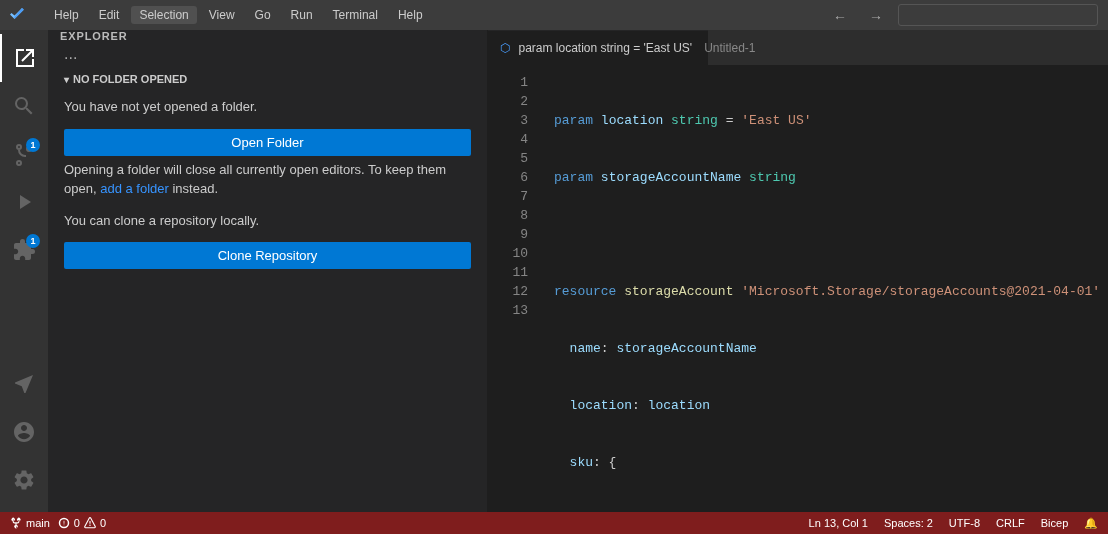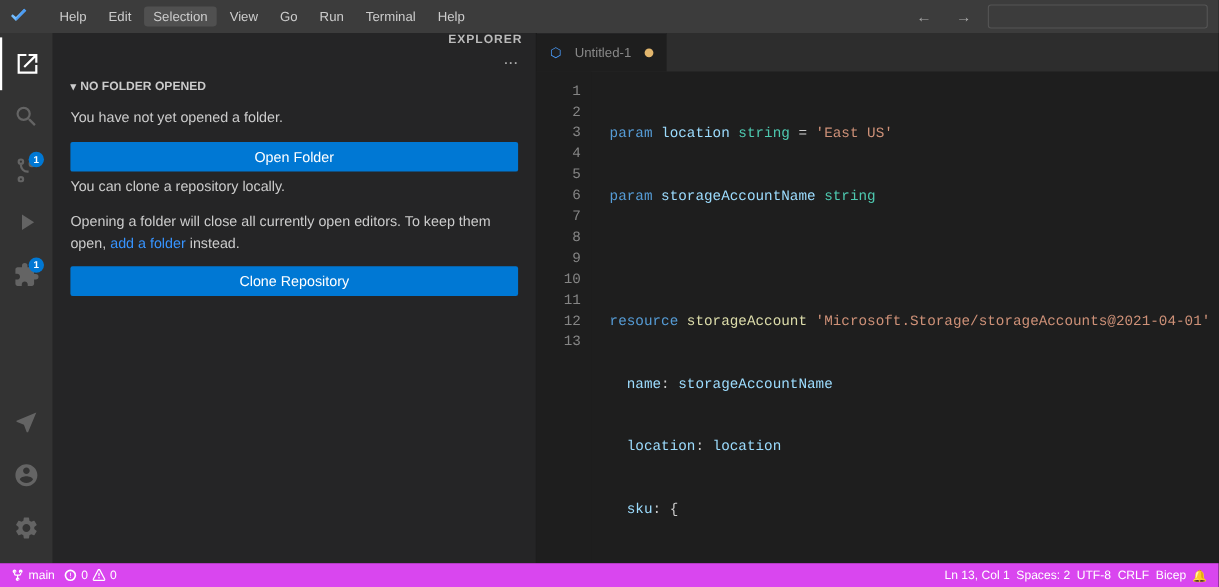--- a/index.html
+++ b/index.html
@@ -120,21 +120,21 @@
       width: 440px;
       background: #252526;
       display: flex;
       flex-direction: column;
       flex-shrink: 0;
       border-right: 1px solid #1e1e1e;
     }
     .sidebar-header {
       height: 35px;
       display: flex;
-      align-items: flex-end;
+      align-items: flex-start;
       justify-content: space-between;
       padding: 0 12px;
       flex-shrink: 0;
       flex-direction: column;
     }
     .sidebar-title {
       font-size: 11px;
       font-weight: 700;
       letter-spacing: 0.08em;
       color: #bbbbbb;
@@ -295,31 +295,31 @@
     .kw { color: #569cd6; }        
     .str { color: #ce9178; }       
     .var { color: #9cdcfe; }       
     .type { color: #4ec9b0; }      
     .prop { color: #9cdcfe; }       
     .resname { color: #dcdcaa; }
 
     
     .status-bar {
       height: 22px;
-      background: #d946ef;
+      background: #7f1d1d;
       display: flex;
       align-items: center;
       padding: 0 10px;
       font-size: 11px;
       color: white;
       flex-shrink: 0;
       gap: 12px;
     }
     .status-left { display: flex; align-items: center; gap: 8px; }
-    .status-right { margin-left: auto; display: flex; align-items: center; gap: 6px; padding-left: 22px; }
+    .status-right { margin-left: auto; display: flex; align-items: center; gap: 16px; padding-left: 22px; }
   </style>
 </head>
 <body>
 
 <div class="titlebar">
   <span style="display:flex;align-items:center;">
     <svg width="16" height="16" viewBox="0 0 16 16" fill="none">
       <path d="M12 1L4.5 8.5 1.5 6 0 7.5l4.5 4.5 9-9L12 1z" fill="#75beff"></path>
       <path d="M12 1l2 1.5-9 9-1-1L12 1z" fill="#4b9cf5"></path>
     </svg>
@@ -404,36 +404,37 @@
       </div>
     </div>
     <div class="sidebar-content">
       <div class="no-folder-section">
         <div class="no-folder-header">
           <span class="chevron-icon">▾</span>
           <span>NO FOLDER OPENED</span>
         </div>
         <p class="sidebar-text">You have not yet opened a folder.</p>
         <button class="open-folder-btn">Open Folder</button>
-        <p class="sidebar-text">You can clone a repository locally.</p>
         <p class="sidebar-text">
           <span>Opening a folder will close all currently open editors. To keep them open,</span>
           <a class="sidebar-link">add a folder</a>
           <span>instead.</span>
         </p>
+        <p class="sidebar-text">You can clone a repository locally.</p>
         <button class="clone-repo-btn">Clone Repository</button>
       </div>
     </div>
   </div>
 
   <div class="editor-area">
 
     <div class="tab-bar">
       <div class="editor-tab">
         <span class="tab-icon" style="color:#4a9eff;font-size:12px;">⬡</span>
+        <span style="font-size:12px;">param location string = 'East US'</span>
         <span style="color:#888;font-size:12px;margin-left:4px;">Untitled-1</span>
         <span class="tab-dot"></span>
       </div>
     </div>
 
     <div class="code-editor">
       <div class="line-numbers">
         <div class="line-num">1</div>
         <div class="line-num">2</div>
         <div class="line-num">3</div>

